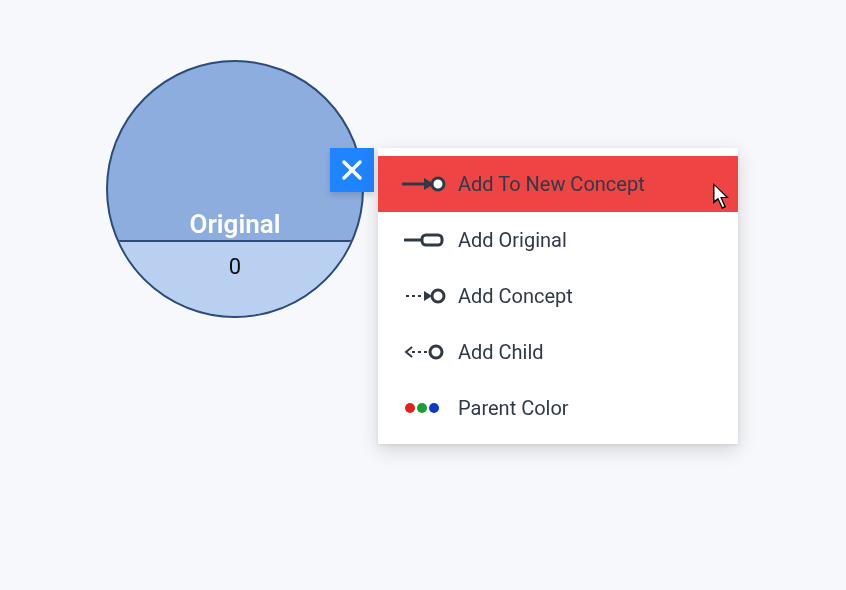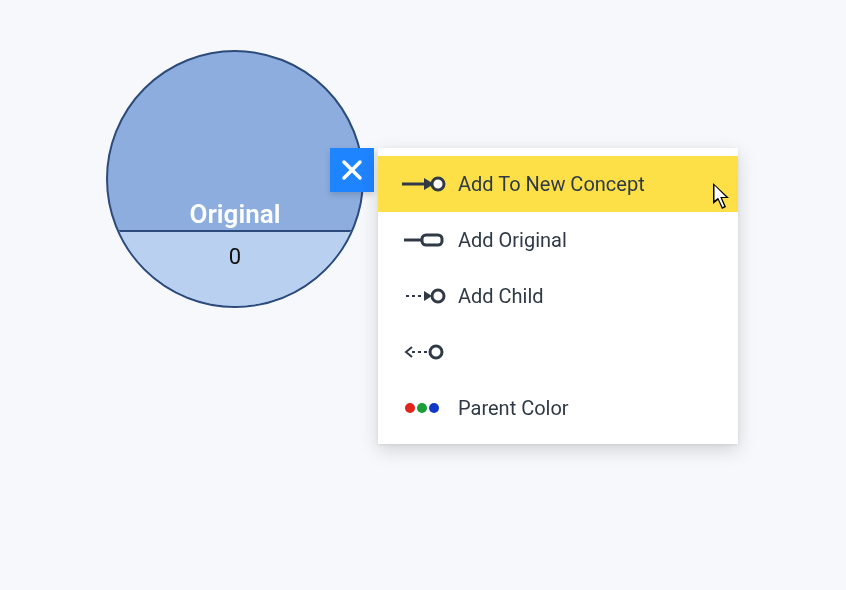--- a/index.html
+++ b/index.html
@@ -10,21 +10,21 @@
     background: #f6f8fb;
     font-family: -apple-system, BlinkMacSystemFont, "Segoe UI", Roboto, "Helvetica Neue", Arial, sans-serif;
     overflow: hidden;
     position: relative;
   }
 
   
   .concept-node {
     position: absolute;
     left: 106px;
-    top: 50px;
+    top: 60px;
     width: 258px;
     height: 258px;
     border-radius: 50%;
     background: #8cadde;
     border: 2px solid #2c4a7a;
     overflow: hidden;
     box-sizing: border-box;
   }
   .concept-top {
     position: absolute;
@@ -84,21 +84,21 @@
     display: flex;
     align-items: center;
     height: 56px;
     padding: 0 22px;
     font-size: 20px;
     color: #2f3a46;
     cursor: pointer;
     position: relative;
   }
   .menu-item.highlight {
-    background: #fde047;
+    background: #ef4444;
   }
   .menu-icon {
     width: 46px;
     height: 24px;
     display: flex;
     align-items: center;
     justify-content: flex-start;
     margin-right: 12px;
     flex-shrink: 0;
   }
@@ -159,31 +159,32 @@
   </div>
 
   <div class="menu-item">
     <span class="menu-icon">
       <svg width="46" height="20" viewBox="0 0 46 20">
         <line x1="6" y1="10" x2="24" y2="10" stroke="#2f3a46" stroke-width="2" stroke-dasharray="3 3"></line>
         <polygon points="24,5 32,10 24,15" fill="#2f3a46"></polygon>
         <circle cx="38" cy="10" r="6" fill="#ffffff" stroke="#2f3a46" stroke-width="3"></circle>
       </svg>
     </span>
-    <span>Add Child</span>
+    <span>Add Concept</span>
   </div>
 
   <div class="menu-item">
     <span class="menu-icon">
       <svg width="46" height="20" viewBox="0 0 46 20">
         <polyline points="12,5 6,10 12,15" fill="none" stroke="#2f3a46" stroke-width="2"></polyline>
         <line x1="12" y1="10" x2="28" y2="10" stroke="#2f3a46" stroke-width="2" stroke-dasharray="3 3"></line>
         <circle cx="36" cy="10" r="6" fill="#ffffff" stroke="#2f3a46" stroke-width="3"></circle>
       </svg>
     </span>
+    <span>Add Child</span>
   </div>
 
   <div class="menu-item">
     <span class="menu-icon">
       <svg width="46" height="20" viewBox="0 0 46 20">
         <circle cx="10" cy="10" r="5" fill="#e2231a"></circle>
         <circle cx="22" cy="10" r="5" fill="#1a9e36"></circle>
         <circle cx="34" cy="10" r="5" fill="#1038c9"></circle>
       </svg>
     </span>

